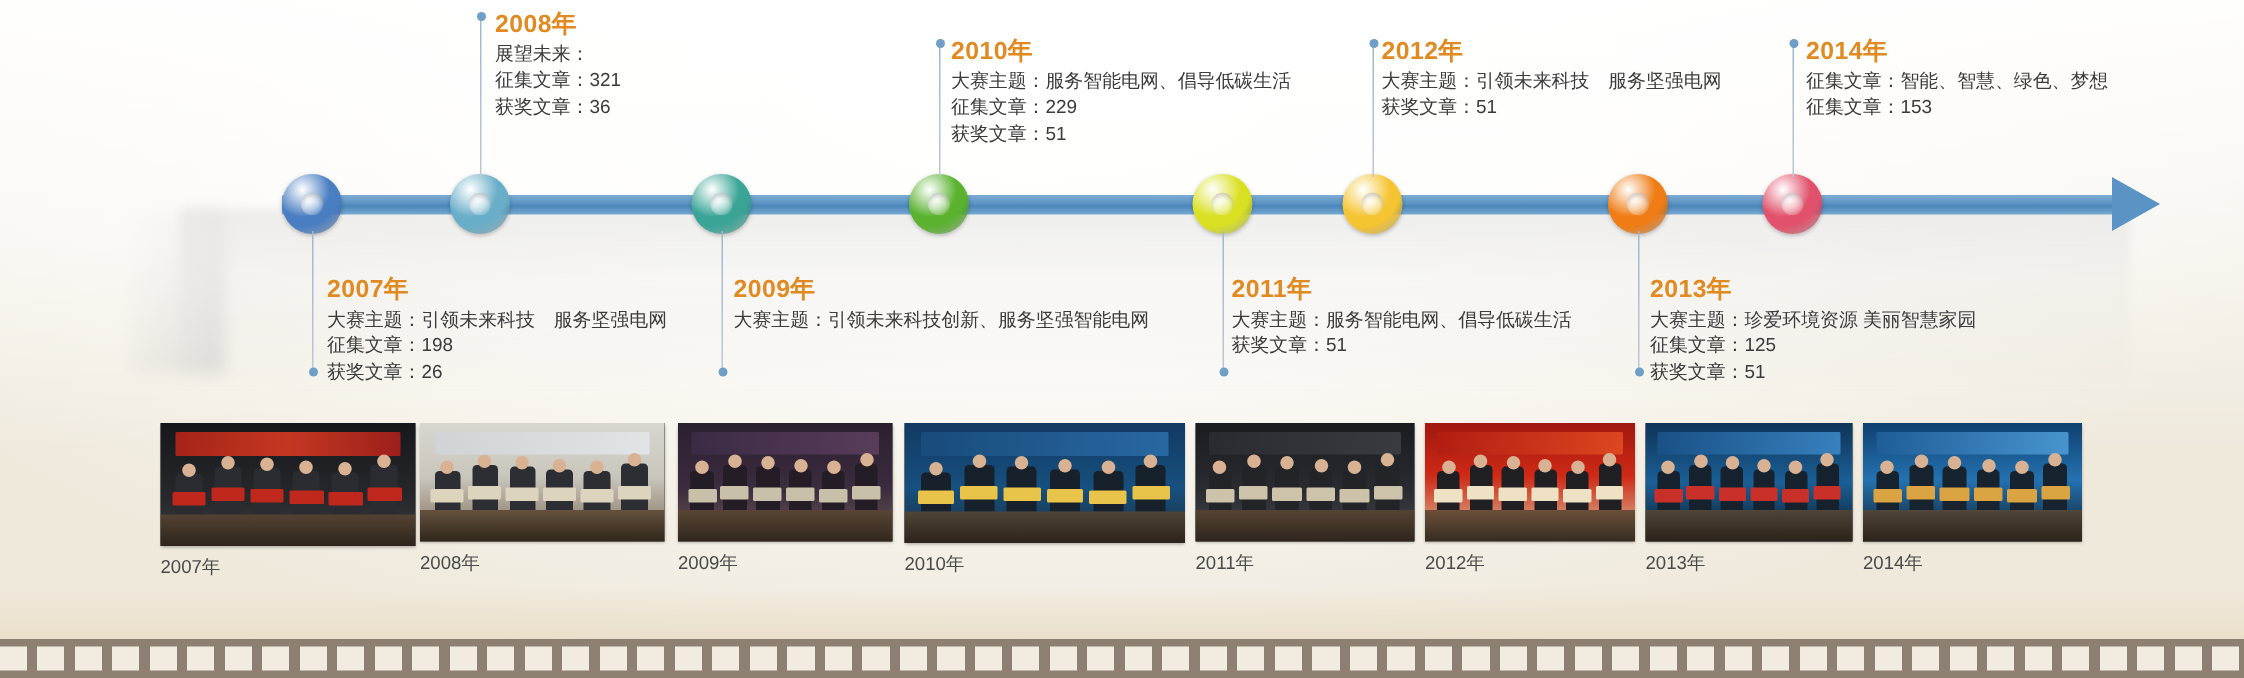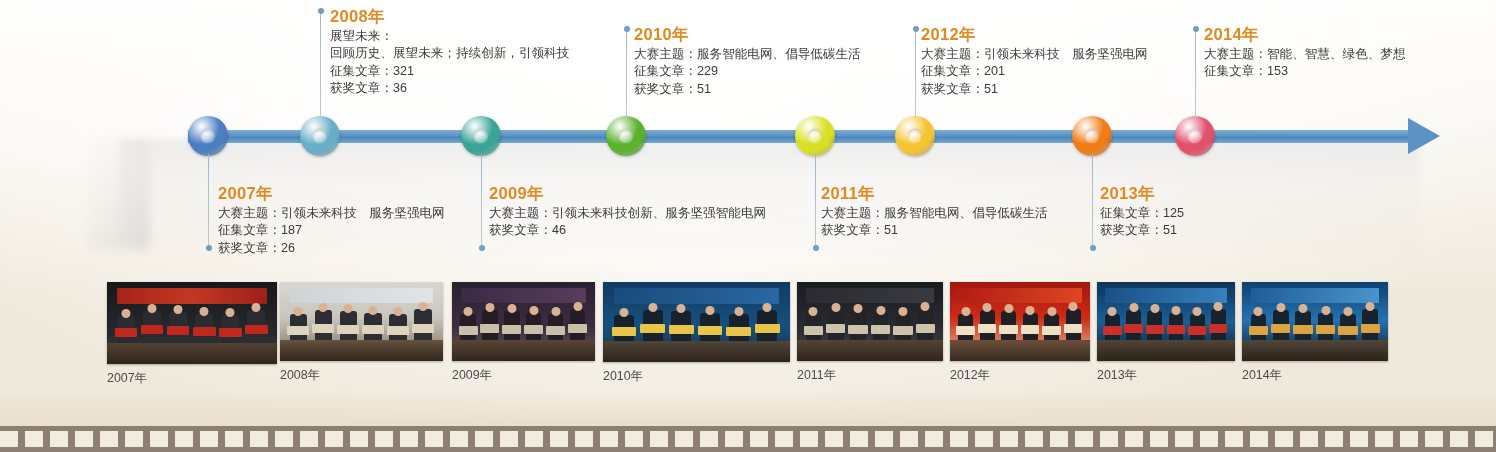--- a/index.html
+++ b/index.html
@@ -93,48 +93,46 @@
   <div id="arrow"></div>
 
   <div id="events-layer">
       <div class="node" style="left: 208px; top: 136px;">
         <div class="ring" style="background: radial-gradient(circle at 34% 26%, rgb(255, 255, 255) 0%, rgb(74, 126, 194) 46%, rgb(74, 126, 194) 62%, rgba(0, 0, 0, 0.3) 100%); box-shadow: rgba(0, 0, 0, 0.25) 0px 1px 3px;"></div>
         <div class="hole"></div>
       </div>
       <div class="card" style="left: 218px; top: 184px;">
         <div class="yr">2007年</div>
         <div class="ln">大赛主题：引领未来科技　服务坚强电网</div>
-        <div class="ln">征集文章：187</div>
+        <div class="ln">征集文章：198</div>
         <div class="ln">获奖文章：26</div>
       </div>
       <div class="conn down" style="left: 208px; top: 154px; height: 94px;">
         <span class="dot"></span>
       </div>
       <div class="node" style="left: 320px; top: 136px;">
         <div class="ring" style="background: radial-gradient(circle at 34% 26%, rgb(255, 255, 255) 0%, rgb(105, 174, 200) 46%, rgb(105, 174, 200) 62%, rgba(0, 0, 0, 0.3) 100%); box-shadow: rgba(0, 0, 0, 0.25) 0px 1px 3px;"></div>
         <div class="hole"></div>
       </div>
       <div class="card" style="left: 330px; top: 7px;">
         <div class="yr">2008年</div>
         <div class="ln">展望未来：</div>
-        <div class="ln">回顾历史、展望未来；持续创新，引领科技</div>
         <div class="ln">征集文章：321</div>
         <div class="ln">获奖文章：36</div>
       </div>
       <div class="conn up" style="left: 320px; top: 11px; height: 107px;">
         <span class="dot"></span>
       </div>
       <div class="node" style="left: 481px; top: 136px;">
         <div class="ring" style="background: radial-gradient(circle at 34% 26%, rgb(255, 255, 255) 0%, rgb(58, 165, 151) 46%, rgb(58, 165, 151) 62%, rgba(0, 0, 0, 0.3) 100%); box-shadow: rgba(0, 0, 0, 0.25) 0px 1px 3px;"></div>
         <div class="hole"></div>
       </div>
       <div class="card" style="left: 489px; top: 184px;">
         <div class="yr">2009年</div>
         <div class="ln">大赛主题：引领未来科技创新、服务坚强智能电网</div>
-        <div class="ln">获奖文章：46</div>
       </div>
       <div class="conn down" style="left: 481px; top: 154px; height: 94px;">
         <span class="dot"></span>
       </div>
       <div class="node" style="left: 626px; top: 136px;">
         <div class="ring" style="background: radial-gradient(circle at 34% 26%, rgb(255, 255, 255) 0%, rgb(90, 178, 47) 46%, rgb(90, 178, 47) 62%, rgba(0, 0, 0, 0.3) 100%); box-shadow: rgba(0, 0, 0, 0.25) 0px 1px 3px;"></div>
         <div class="hole"></div>
       </div>
       <div class="card" style="left: 634px; top: 25px;">
         <div class="yr">2010年</div>
@@ -157,45 +155,45 @@
       <div class="conn down" style="left: 815px; top: 154px; height: 94px;">
         <span class="dot"></span>
       </div>
       <div class="node" style="left: 915px; top: 136px;">
         <div class="ring" style="background: radial-gradient(circle at 34% 26%, rgb(255, 255, 255) 0%, rgb(245, 196, 49) 46%, rgb(245, 196, 49) 62%, rgba(0, 0, 0, 0.3) 100%); box-shadow: rgba(0, 0, 0, 0.25) 0px 1px 3px;"></div>
         <div class="hole"></div>
       </div>
       <div class="card" style="left: 921px; top: 25px;">
         <div class="yr">2012年</div>
         <div class="ln">大赛主题：引领未来科技　服务坚强电网</div>
-        <div class="ln">征集文章：201</div>
         <div class="ln">获奖文章：51</div>
       </div>
       <div class="conn up" style="left: 915px; top: 29px; height: 89px;">
         <span class="dot"></span>
       </div>
       <div class="node" style="left: 1092px; top: 136px;">
         <div class="ring" style="background: radial-gradient(circle at 34% 26%, rgb(255, 255, 255) 0%, rgb(239, 124, 20) 46%, rgb(239, 124, 20) 62%, rgba(0, 0, 0, 0.3) 100%); box-shadow: rgba(0, 0, 0, 0.25) 0px 1px 3px;"></div>
         <div class="hole"></div>
       </div>
       <div class="card" style="left: 1100px; top: 184px;">
         <div class="yr">2013年</div>
+        <div class="ln">大赛主题：珍爱环境资源  美丽智慧家园</div>
         <div class="ln">征集文章：125</div>
         <div class="ln">获奖文章：51</div>
       </div>
       <div class="conn down" style="left: 1092px; top: 154px; height: 94px;">
         <span class="dot"></span>
       </div>
       <div class="node" style="left: 1195px; top: 136px;">
         <div class="ring" style="background: radial-gradient(circle at 34% 26%, rgb(255, 255, 255) 0%, rgb(226, 81, 107) 46%, rgb(226, 81, 107) 62%, rgba(0, 0, 0, 0.3) 100%); box-shadow: rgba(0, 0, 0, 0.25) 0px 1px 3px;"></div>
         <div class="hole"></div>
       </div>
       <div class="card" style="left: 1204px; top: 25px;">
         <div class="yr">2014年</div>
-        <div class="ln">大赛主题：智能、智慧、绿色、梦想</div>
+        <div class="ln">征集文章：智能、智慧、绿色、梦想</div>
         <div class="ln">征集文章：153</div>
       </div>
       <div class="conn up" style="left: 1195px; top: 29px; height: 89px;">
         <span class="dot"></span>
       </div>
     </div>
 
   <div id="gallery">
       <div class="gitem" style="left: 107px; width: 170px;">
         <div class="ph" style="width: 170px; height: 82px;">

